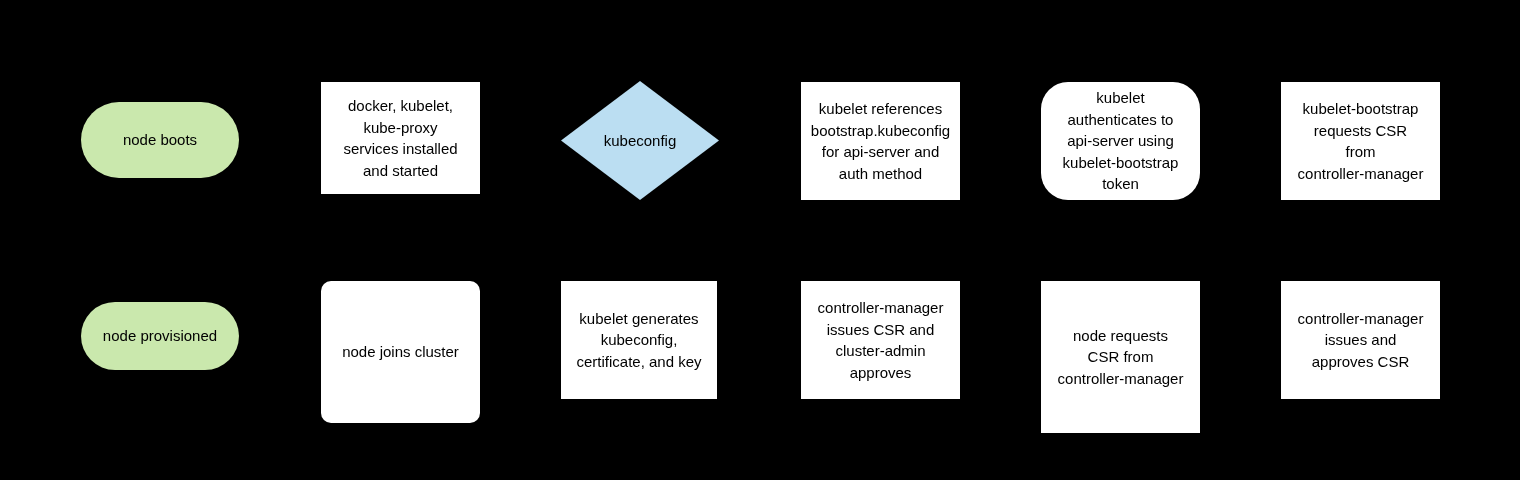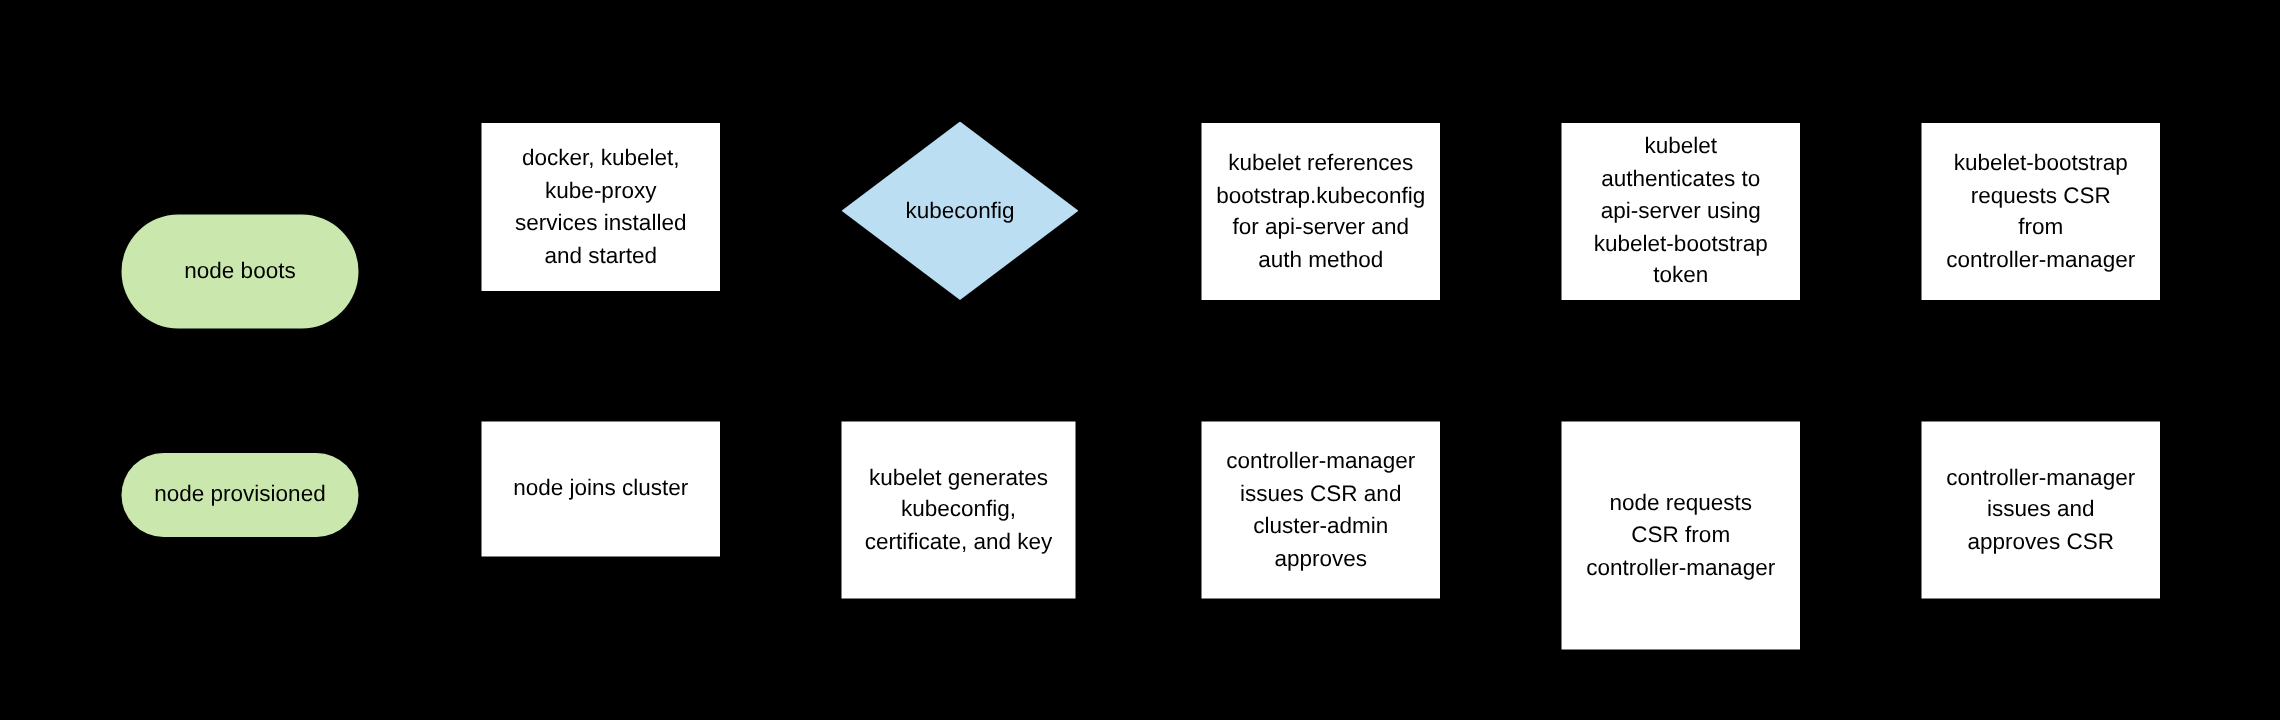--- a/index.html
+++ b/index.html
@@ -80,21 +80,21 @@
     width: 172px;
     margin-left: -6px;
     margin-right: -6px;
   }
 </style>
 </head>
 <body>
 
 <div id="canvas">
 
-  <div class="node pill" style="left:81px; top:102px; width:158px; height:76px;margin-top:41px;">
+  <div class="node pill" style="left:81px; top:102px; width:158px; height:76px;">
     <span class="node-label">node boots</span>
   </div>
 
   <div class="node rect" style="left:321px; top:82px; width:159px; height:112px;">
     <span class="node-label">docker, kubelet,
 kube-proxy
 services installed
 and started</span>
   </div>
 
@@ -103,40 +103,40 @@
 bootstrap.kubeconfig
 for api-server and
 auth method</span>
   </div>
 
   <div class="node diamond" style="left:561px; top:81px; width:158px; height:119px;">
     <span class="diamond-shape"></span>
     <span class="node-label">kubeconfig</span>
   </div>
 
-  <div class="node rect" style="left:1041px; top:82px; width:159px; height:118px;">
+  <div class="node rect" style="left:1041px; top:82px; width:159px; height:118px;border-radius:27px;">
     <span class="node-label">kubelet
 authenticates to
 api-server using
 kubelet-bootstrap
 token</span>
   </div>
 
   <div class="node rect" style="left:1281px; top:82px; width:159px; height:118px;">
     <span class="node-label">kubelet-bootstrap
 requests CSR
 from
 controller-manager</span>
   </div>
 
-  <div class="node pill" style="left:81px; top:302px; width:158px; height:56px;">
+  <div class="node pill" style="left:81px; top:302px; width:158px; height:68px;">
     <span class="node-label">node provisioned</span>
   </div>
 
-  <div class="node rect" style="left:321px; top:281px; width:159px; height:90px;">
+  <div class="node rect" style="left:321px; top:281px; width:159px; height:142px;border-radius:10px;">
     <span class="node-label">node joins cluster</span>
   </div>
 
   <div class="node rect" style="left:561px; top:281px; width:156px; height:118px;">
     <span class="node-label">kubelet generates
 kubeconfig,
 certificate, and key</span>
   </div>
 
   <div class="node rect" style="left:801px; top:281px; width:159px; height:118px;">

